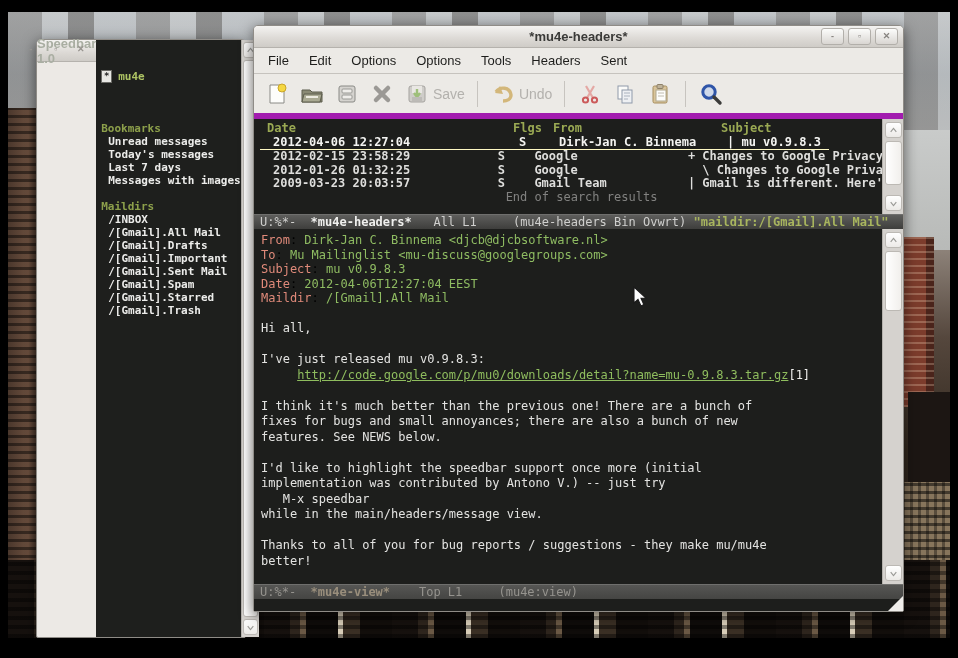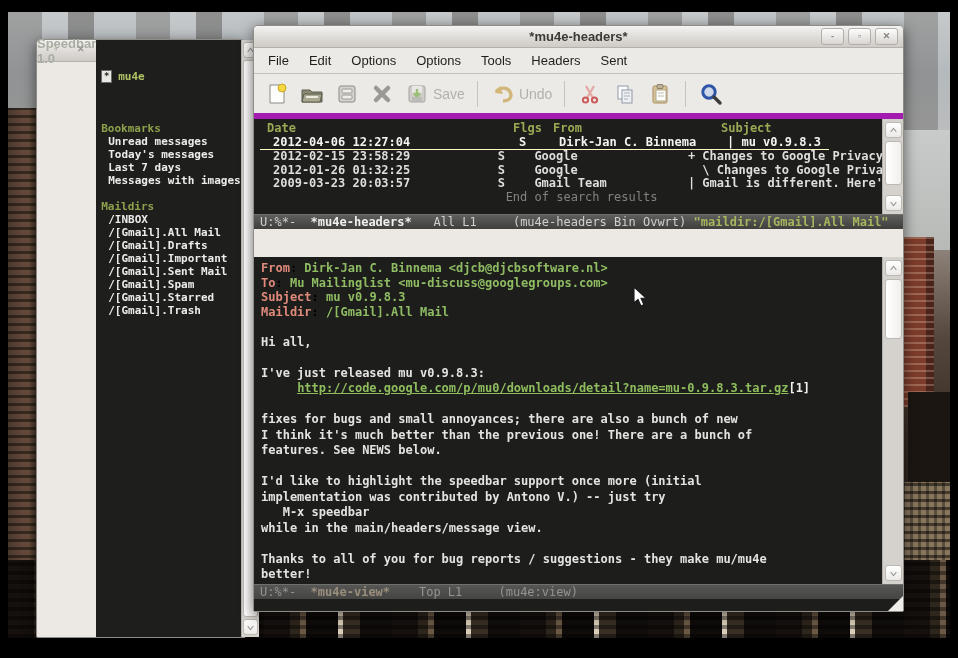--- a/index.html
+++ b/index.html
@@ -102,21 +102,21 @@
   .sc-spacer{flex:1;}
   .modeline{height:14px;background:linear-gradient(180deg,#5e5e5c,#3e3e3c);color:#cfcfcd;
     font-size:12px;font-weight:normal;display:flex;align-items:center;white-space:pre;
     padding-left:6px;border-top:1px solid #6f6f6d;}
   .ml-buffer{font-weight:bold;color:#f0f0ee;}
   .ml-query{font-weight:bold;color:#a8b55e;}
   .modeline.inactive{background:linear-gradient(180deg,#565654,#454543);color:#95938e;}
   .modeline.inactive .ml-buffer{color:#998e7c;}
 
   #view-pane{flex:1;background:#1d1e1c;position:relative;padding:4px 0 0 7px;
-    font-size:12px;font-weight:bold;overflow:hidden;margin-top:28px;}
+    font-size:12px;font-weight:normal;overflow:hidden;}
   .vfield{line-height:14.6px;white-space:pre;}
   .vlabel{color:#e08a7a;}
   .vvalue{color:#8fbc62;}
   .vline{line-height:15.5px;min-height:15.5px;white-space:pre;color:#e3e3e1;}
   .vlink{color:#8fbd5e;text-decoration:underline;}
   .vref{color:#f0f0ee;}
   #echo-area{height:12px;background:#1d1e1c;position:relative;}
   #mu-grip{position:absolute;right:0;bottom:0;width:0;height:0;
     border-left:15px solid transparent;border-bottom:15px solid #efedea;}
 
@@ -303,31 +303,32 @@
     <span>All L1</span><span>     </span>
     <span>(mu4e-headers Bin Ovwrt)</span><span> </span>
     <span class="ml-query">"maildir:/[Gmail].All Mail"</span>
   </div>
 
   <div id="view-pane" class="mono">
     <div id="vfields">
         <div class="vfield"><span class="vlabel">From</span><span>: </span><span class="vvalue">Dirk-Jan C. Binnema &lt;djcb@djcbsoftware.nl&gt;</span></div>
         <div class="vfield"><span class="vlabel">To</span><span>: </span><span class="vvalue">Mu Mailinglist &lt;mu-discuss@googlegroups.com&gt;</span></div>
         <div class="vfield"><span class="vlabel">Subject</span><span>: </span><span class="vvalue">mu v0.9.8.3</span></div>
+        <div class="vfield"><span class="vlabel">Date</span><span>: </span><span class="vvalue">2012-04-06T12:27:04 EEST</span></div>
         <div class="vfield"><span class="vlabel">Maildir</span><span>: </span><span class="vvalue">/[Gmail].All Mail</span></div>
       </div>
     <div id="vbody">
         <div class="vline">&nbsp;</div>
         <div class="vline">Hi all,</div>
         <div class="vline">&nbsp;</div>
         <div class="vline">I've just released mu v0.9.8.3:</div>
         <div class="vline"><span>     </span><span class="vlink">http://code.google.com/p/mu0/downloads/detail?name=mu-0.9.8.3.tar.gz</span><span class="vref">[1]</span></div>
         <div class="vline">&nbsp;</div>
+        <div class="vline">I think it's much better than the previous one! There are a bunch of</div>
         <div class="vline">fixes for bugs and small annoyances; there are also a bunch of new</div>
-        <div class="vline">I think it's much better than the previous one! There are a bunch of</div>
         <div class="vline">features. See NEWS below.</div>
         <div class="vline">&nbsp;</div>
         <div class="vline">I'd like to highlight the speedbar support once more (initial</div>
         <div class="vline">implementation was contributed by Antono V.) -- just try</div>
         <div class="vline">   M-x speedbar</div>
         <div class="vline">while in the main/headers/message view.</div>
         <div class="vline">&nbsp;</div>
         <div class="vline">Thanks to all of you for bug reports / suggestions - they make mu/mu4e</div>
         <div class="vline">better!</div>
         <div class="vline">&nbsp;</div>

